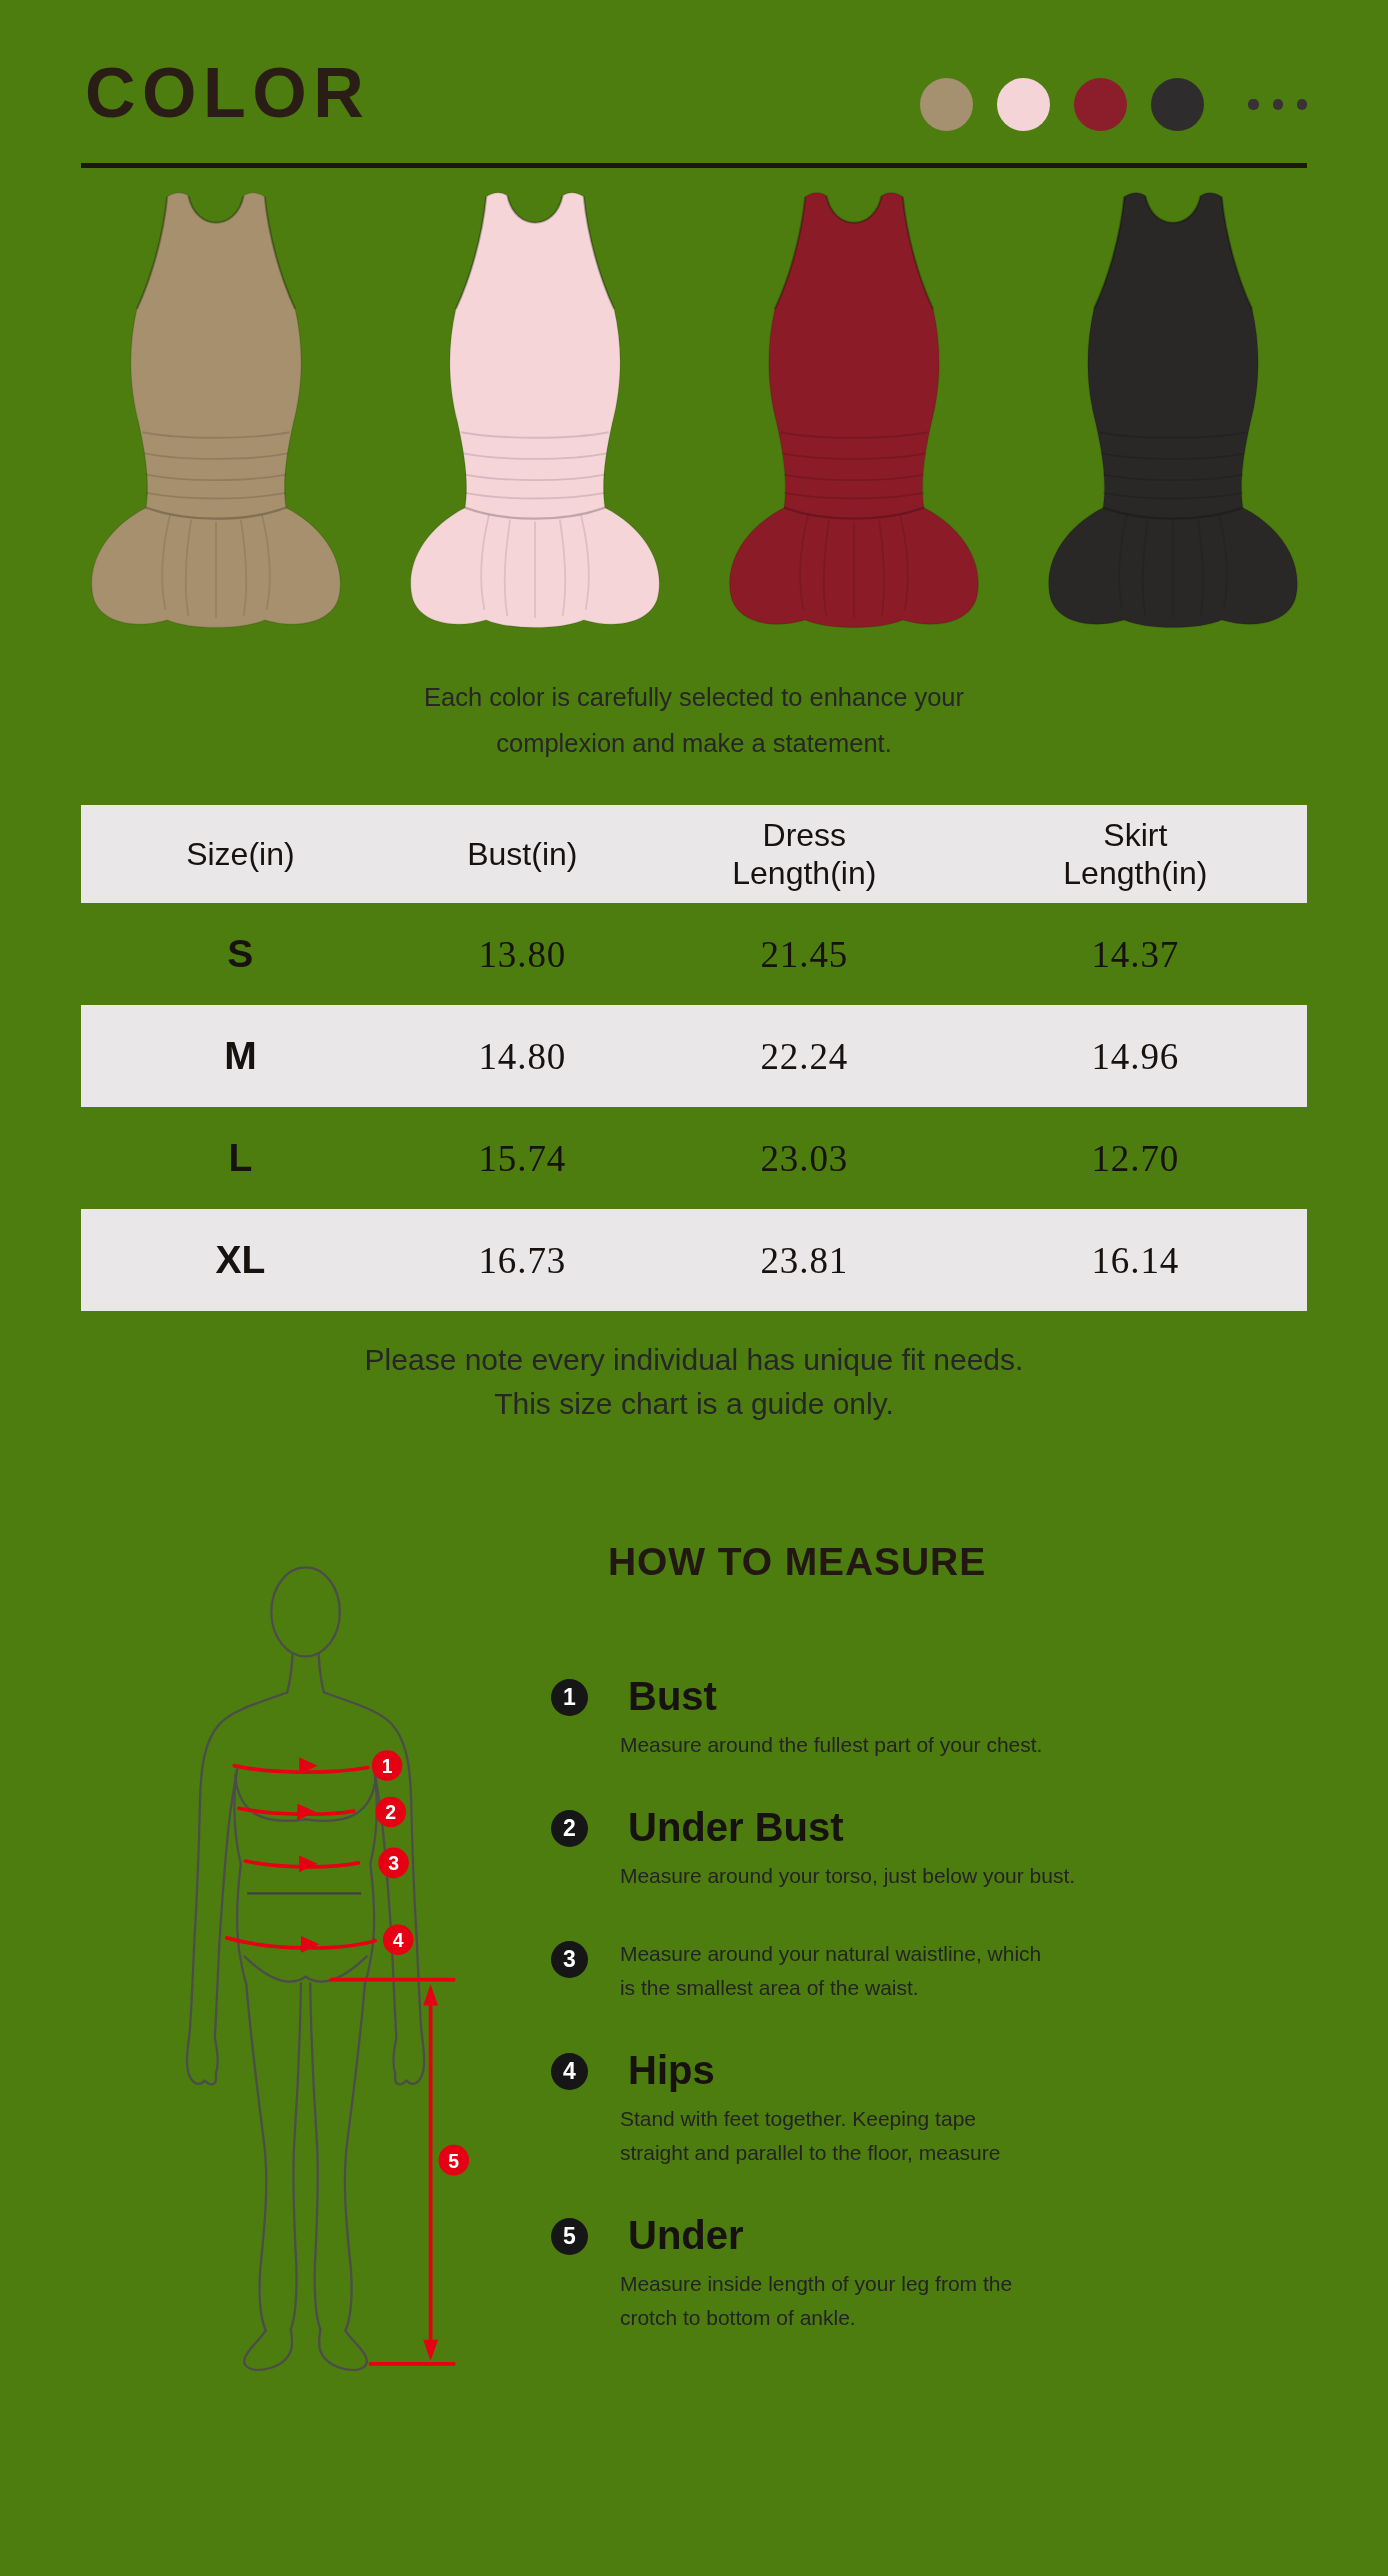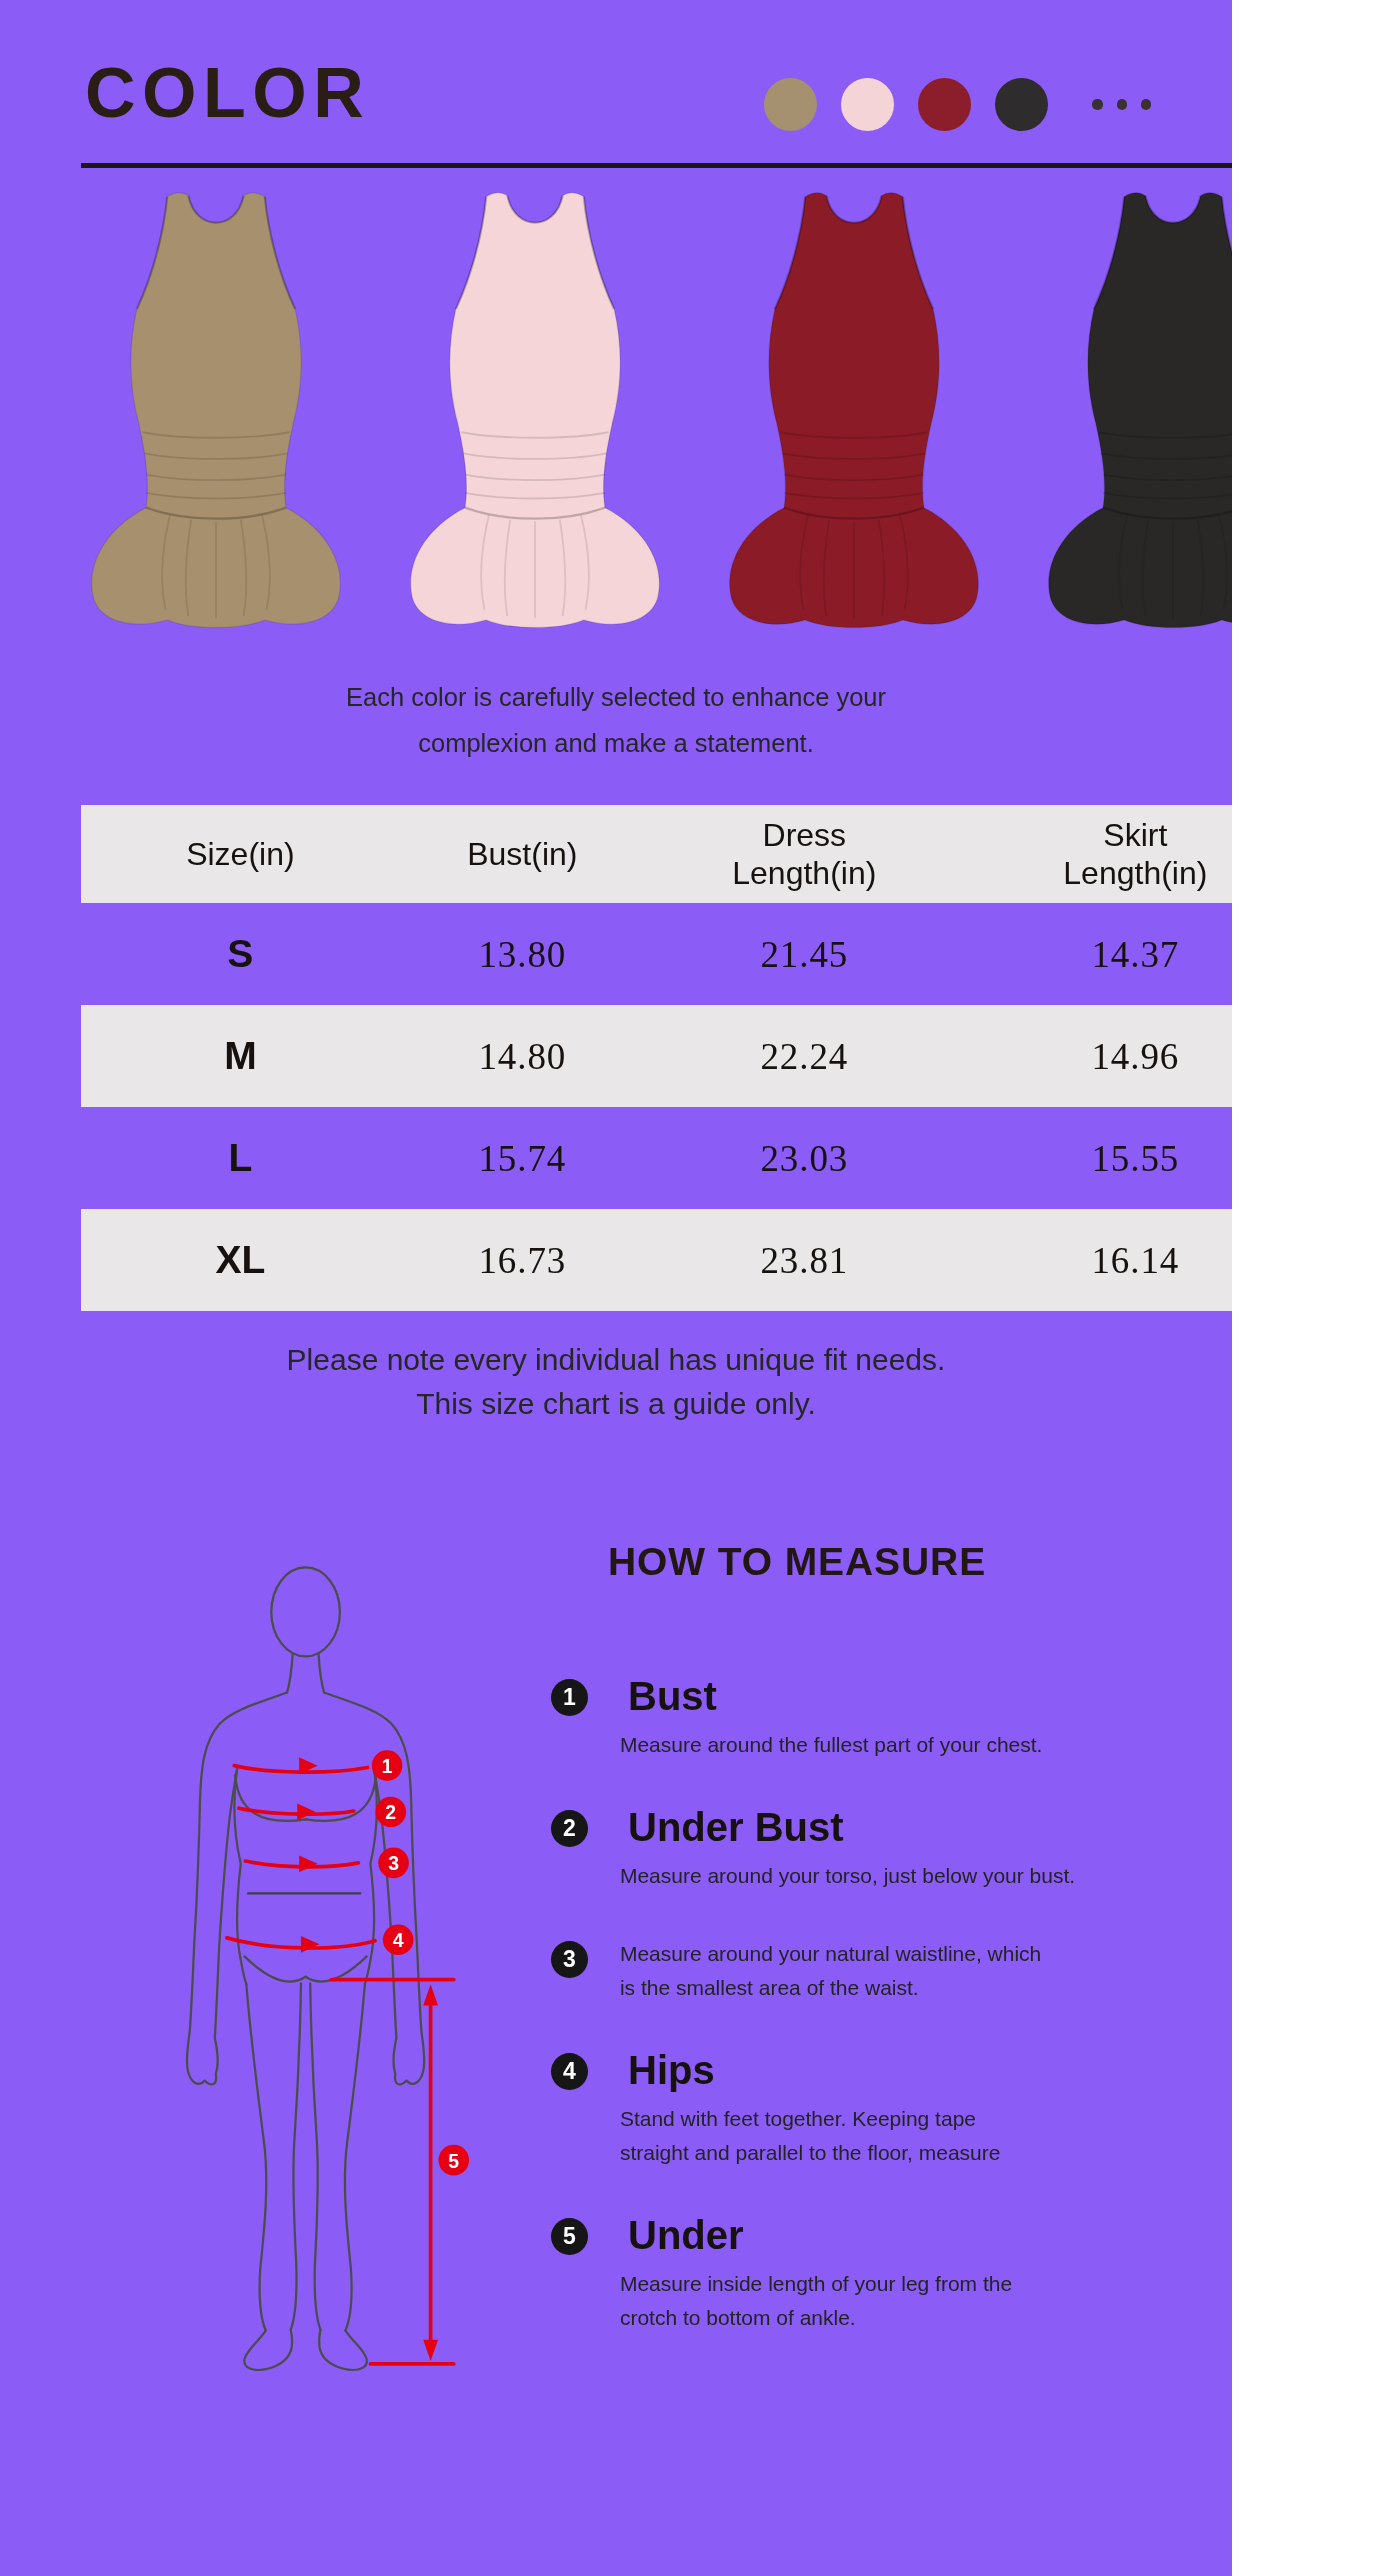--- a/index.html
+++ b/index.html
@@ -1,17 +1,17 @@
 <!DOCTYPE html>
 <html style="--accent: #e60013; --stripe: #e9e7e8;font-size:15px"><head>
 <meta charset="utf-8">
 <style>
   html,body{margin:0;padding:0;}
   body{background:#ffffff;font-family:"Liberation Sans",sans-serif;color:#231815;}
-  .page{position:relative;width:1232px;height:2576px;background:#8b5cf6;overflow:hidden;}
+  .page{position:relative;width:1388px;height:2576px;background:#4d7c0f;overflow:hidden;}
 
   
   .page-title{position:absolute;left:85px;top:57px;margin:0;font-size:70px;font-weight:700;
     letter-spacing:6.5px;color:#2a1d16;line-height:72px;}
   .swatch-row{position:absolute;top:78px;right:81px;display:flex;align-items:center;}
   .swatch{width:53px;height:53px;border-radius:50%;margin-left:24px;}
   .more-dots{display:flex;margin-left:30px;}
   .more-dots i{width:10.2px;height:10.2px;border-radius:50%;background:#3a3134;margin-left:14px;}
   .divider{position:absolute;top:163px;left:81px;width:1226px;height:4.6px;background:#1c1714;}
 
@@ -170,21 +170,21 @@
         <tr class="striped">
           <td class="cell-size">M</td>
           <td class="cell-num">14.80</td>
           <td class="cell-num">22.24</td>
           <td class="cell-num">14.96</td>
         </tr>
         <tr>
           <td class="cell-size">L</td>
           <td class="cell-num">15.74</td>
           <td class="cell-num">23.03</td>
-          <td class="cell-num">15.55</td>
+          <td class="cell-num">12.70</td>
         </tr>
         <tr class="striped">
           <td class="cell-size">XL</td>
           <td class="cell-num">16.73</td>
           <td class="cell-num">23.81</td>
           <td class="cell-num">16.14</td>
         </tr>
       </tbody>
   </table>
 

